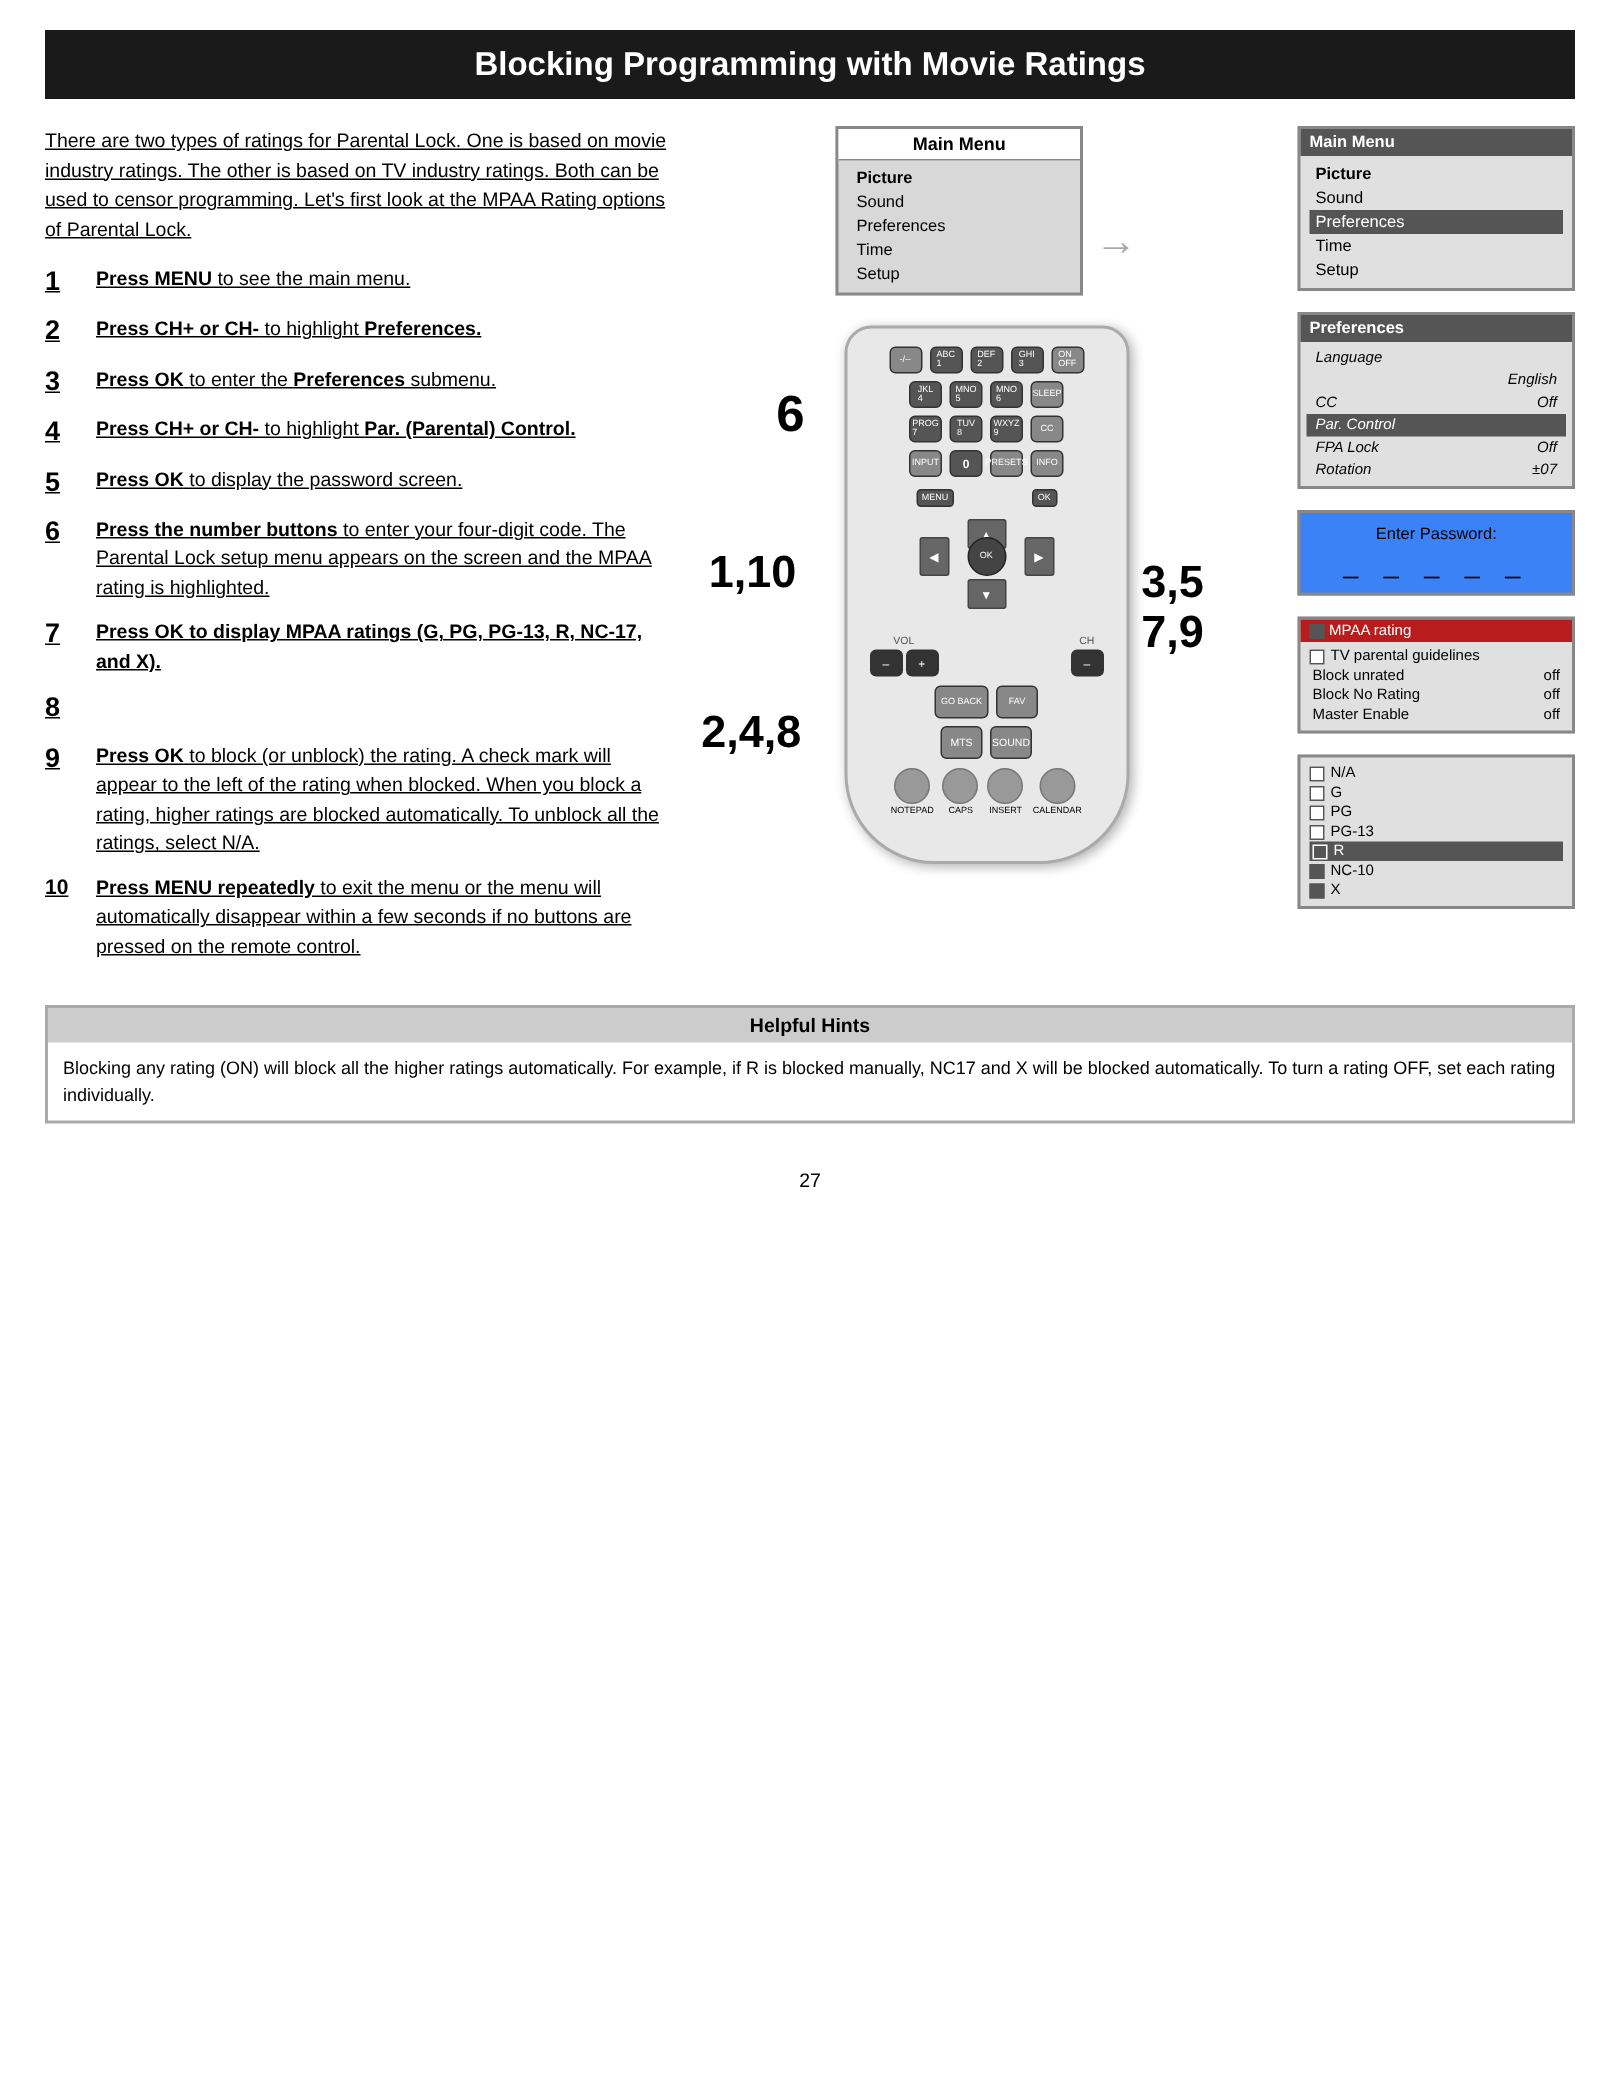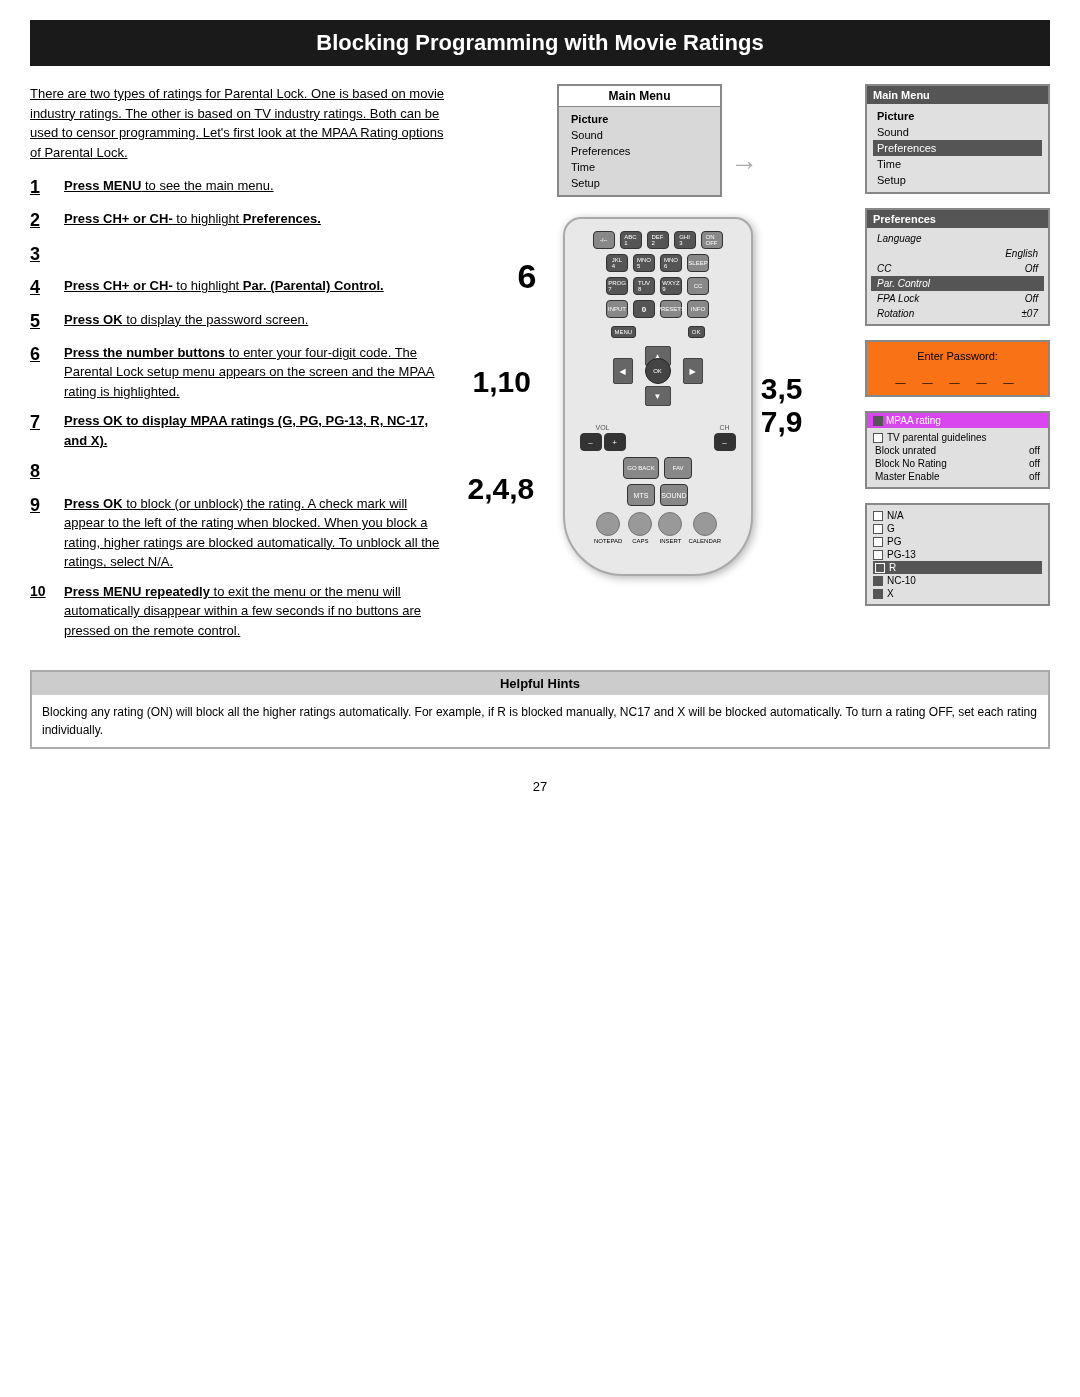--- a/index.html
+++ b/index.html
@@ -189,32 +189,32 @@
       font-size: 10px;
       font-style: italic;
     }
 
     .ui-screen-row.highlighted {
       background: #555;
       color: #fff;
     }
 
     .password-screen {
-      background: #f97316;
+      background: #3b82f6;
       border: 2px solid #888;
       padding: 8px;
       text-align: center;
       font-size: 11px;
     }
 
     .password-dashes {
       font-size: 18px;
       letter-spacing: 6px;
       margin-top: 4px;
-      font-weight: bold;
+      font-weight: normal;
     }
 
     .rating-screen {
       background: #e0e0e0;
       border: 2px solid #888;
       padding: 4px 6px;
       font-size: 10px;
     }
 
     .rating-item {
@@ -316,20 +316,21 @@
         <span class="step-text"><b>Press MENU</b> to see the main menu.</span>
       </li>
 
       <li class="step-item">
         <span class="step-number">2</span>
         <span class="step-text"><b>Press CH+ or CH-</b> to highlight <b>Preferences.</b></span>
       </li>
 
       <li class="step-item">
         <span class="step-number">3</span>
+        <span class="step-text"><b>Press OK</b> to enter the <b>Preferences</b> submenu.</span>
       </li>
 
       <li class="step-item">
         <span class="step-number">4</span>
         <span class="step-text"><b>Press CH+ or CH-</b> to highlight <b>Par. (Parental) Control.</b></span>
       </li>
 
       <li class="step-item">
         <span class="step-number">5</span>
         <span class="step-text"><b>Press OK</b> to display the password screen.</span>
@@ -531,21 +532,21 @@
         </div>
       </div>
     </div>
 
     <div class="password-screen">
       <div>Enter Password:</div>
       <div class="password-dashes">_ _ _ _ _</div>
     </div>
 
     <div class="rating-screen">
-      <div style="display:flex; align-items:center; gap:3px; padding:2px 0; background:#d946ef; color:#fff; margin:-4px -6px 3px; padding:2px 6px;">
+      <div style="display:flex; align-items:center; gap:3px; padding:2px 0; background:#b91c1c; color:#fff; margin:-4px -6px 3px; padding:2px 6px;">
         <span class="rating-checkbox checked"></span>
         <span>MPAA rating</span>
       </div>
       <div class="rating-item">
         <span class="rating-checkbox"></span>
         <span>TV parental guidelines</span>
       </div>
       <div style="display:flex; justify-content:space-between; font-size:10px; padding:1px 2px;text-align:center;">
         <span>Block unrated</span>
         <span>off</span>

